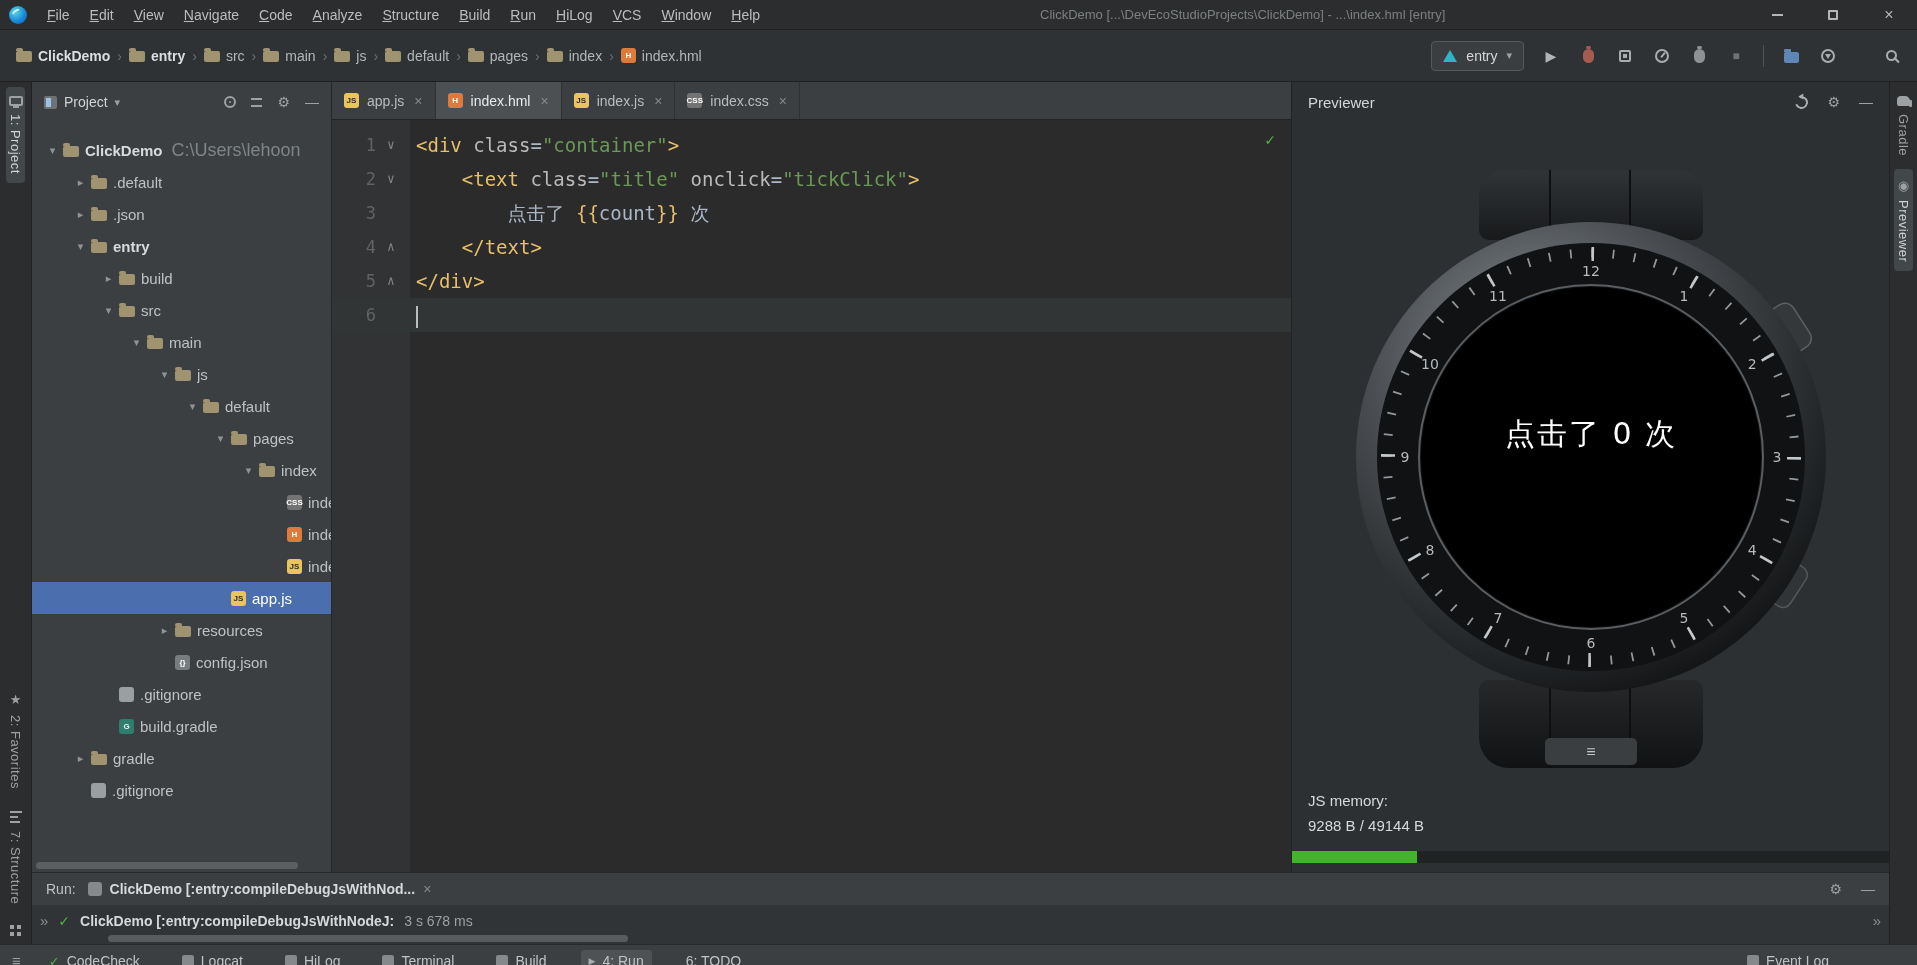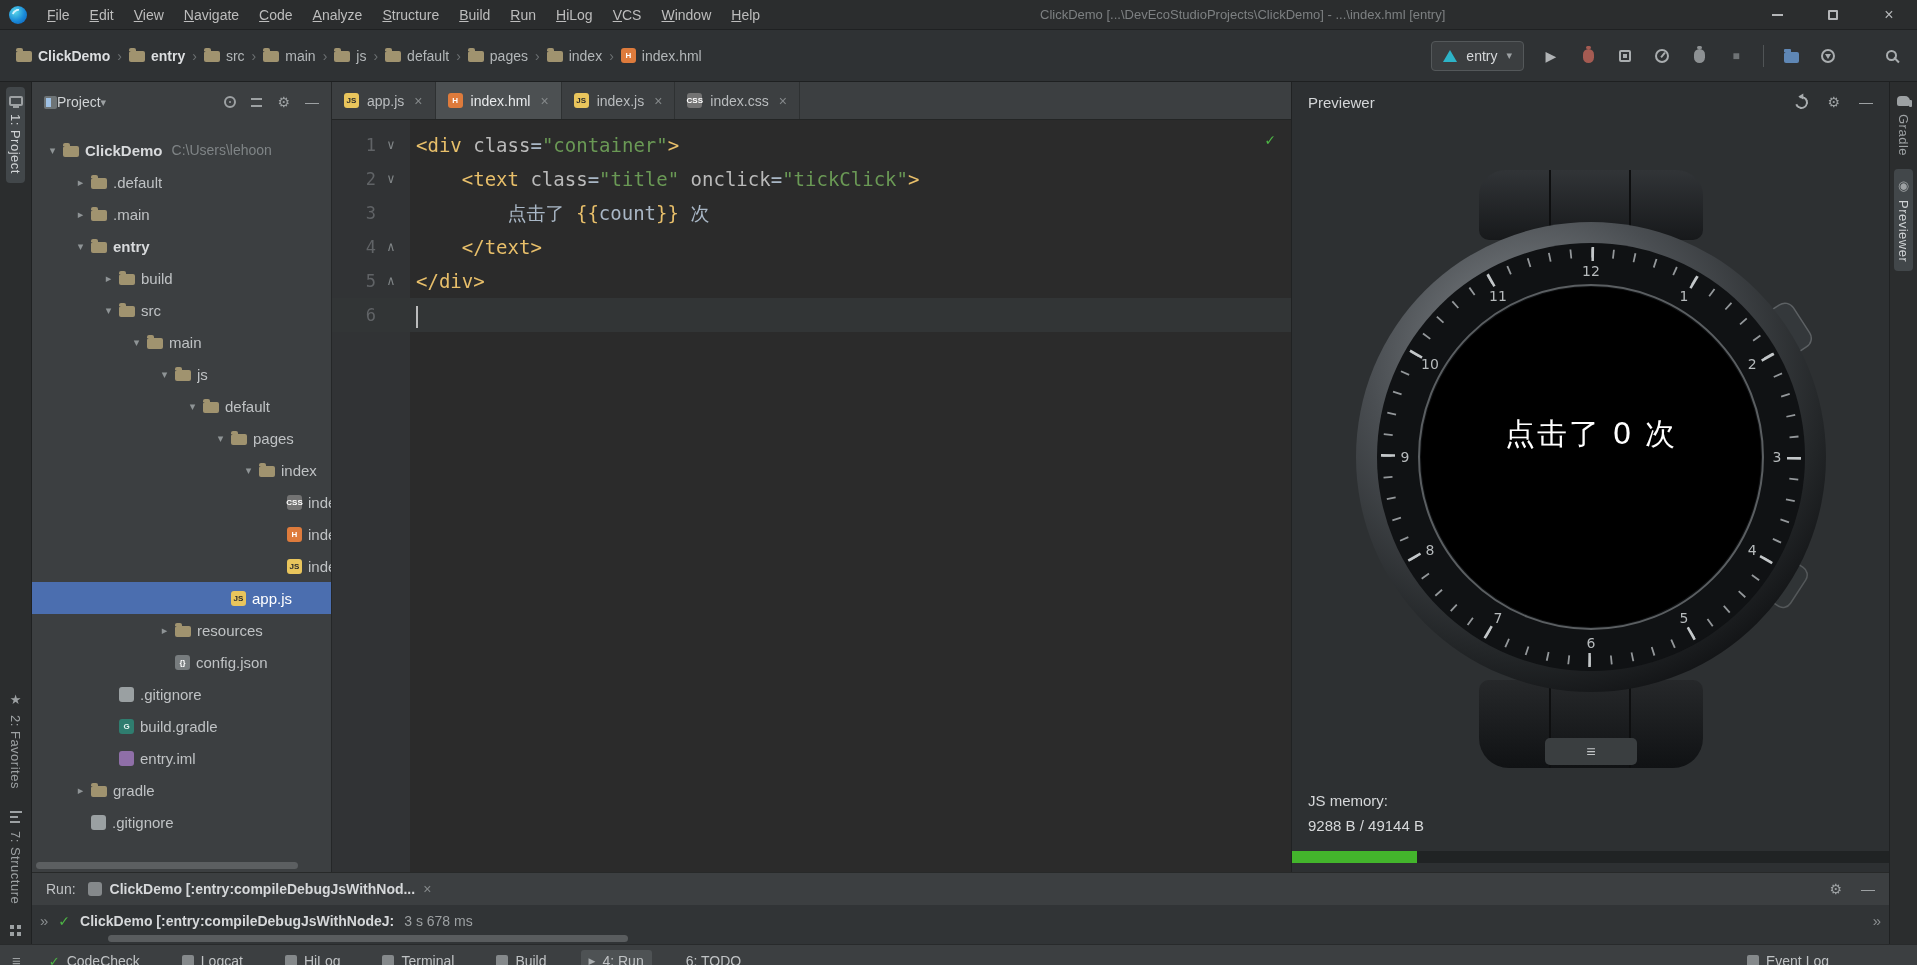--- a/index.html
+++ b/index.html
@@ -86,41 +86,41 @@
       background:linear-gradient(#9da1a3,#9da1a3) 0 0/4px 4px no-repeat,
                  linear-gradient(#9da1a3,#9da1a3) 7px 0/4px 4px no-repeat,
                  linear-gradient(#9da1a3,#9da1a3) 0 7px/4px 4px no-repeat,
                  linear-gradient(#9da1a3,#9da1a3) 7px 7px/4px 4px no-repeat; }
   .center { flex:1; display:flex; flex-direction:column; min-width:0; }
   .top-row { flex:1; display:flex; min-height:0; }
 
   
   .project { width:300px; flex:none; background:#3c3f41; border-right:1px solid #252728;
              display:flex; flex-direction:column; position:relative; overflow:hidden; }
-  .phead { height:40px; flex:none; display:flex; align-items:center; 
+  .phead { height:40px; flex:none; display:flex; align-items:center; gap:7px;
            padding:0 12px; color:#d0d3d5; font-size:14px; }
   .ph-proj { width:13px; height:13px; background:#6e7476; border-radius:2px; position:relative; flex:none; }
   .ph-proj::after { content:""; position:absolute; left:2px; top:2px; width:5px; height:9px; background:#9fc1e5; }
   .ph-caret { color:#9da1a3; font-size:11px; }
   .ph-actions { margin-left:auto; display:flex; align-items:center; gap:15px; color:#9da1a3; }
   .ph-ic { color:#9da1a3; font-size:14px; line-height:1; }
   .ph-locate { width:12px; height:12px; border:2px solid #9da1a3; border-radius:50%; position:relative; }
   .ph-locate::after { content:""; position:absolute; left:3px; top:3px; width:2px; height:2px;
                       background:#9da1a3; border-radius:50%; }
   .ph-collapse { width:11px; height:11px;
       background:linear-gradient(#9da1a3,#9da1a3) 0 1px/11px 2px no-repeat,
                  linear-gradient(#9da1a3,#9da1a3) 0 8px/11px 2px no-repeat; }
   .tree { flex:1; padding-top:12px; overflow:hidden; }
   .trow { height:32px; display:flex; align-items:center; white-space:nowrap; font-size:15px; color:#bfc2c4; }
   .trow.bold .tlabel { font-weight:bold; color:#d8dadc; }
   .trow.sel { background:#4b6eaf; }
   .trow.sel .tlabel { color:#fff; }
   .tarrow { width:21px; text-align:center; color:#8f9496; font-size:11px; flex:none; }
   .tlabel { margin-left:6px; overflow:hidden; }
-  .tsuffix { margin-left:9px; color:#7f8486; font-size:14px; }
+  .tsuffix { margin-left:9px; color:#7f8486; font-size:18px; }
   .proj-scroll { position:absolute; bottom:3px; left:4px; height:7px; width:262px;
                  background:#5c5f61; border-radius:4px; }
 
   
   .fic { width:17px; height:17px; border-radius:3px; display:inline-flex; align-items:center;
          justify-content:center; font-weight:bold; font-size:9px; color:#2b2b2b; flex:none; }
   .fic.sm { width:15px; height:15px; font-size:8px; }
   .fic-js { background:#e9c55c; }
   .fic-hml { background:#de7b3c; color:#fff; }
   .fic-css { background:#737373; color:#fff; font-size:6px; }
@@ -372,21 +372,21 @@
               <span class="tsuffix">C:\Users\lehoon</span>
             </div>
             <div class="trow" style="padding-left: 38px;">
               <span class="tarrow">▸</span>
               <span class="ic-folder"></span>
               <span class="tlabel">.default</span>
             </div>
             <div class="trow" style="padding-left: 38px;">
               <span class="tarrow">▸</span>
               <span class="ic-folder"></span>
-              <span class="tlabel">.main</span>
+              <span class="tlabel">.json</span>
             </div>
             <div class="trow bold" style="padding-left: 38px;">
               <span class="tarrow">▾</span>
               <span class="ic-folder"></span>
               <span class="tlabel">entry</span>
             </div>
             <div class="trow" style="padding-left: 66px;">
               <span class="tarrow">▸</span>
               <span class="ic-folder"></span>
               <span class="tlabel">build</span>
@@ -453,25 +453,20 @@
             </div>
             <div class="trow" style="padding-left: 66px;">
               <span class="tarrow"></span>
               <span class="fic sm fic-doc"></span>
               <span class="tlabel">.gitignore</span>
             </div>
             <div class="trow" style="padding-left: 66px;">
               <span class="tarrow"></span>
               <span class="fic sm fic-gradle">G</span>
               <span class="tlabel">build.gradle</span>
-            </div>
-            <div class="trow" style="padding-left: 66px;">
-              <span class="tarrow"></span>
-              <span class="fic sm fic-iml"></span>
-              <span class="tlabel">entry.iml</span>
             </div>
             <div class="trow" style="padding-left: 38px;">
               <span class="tarrow">▸</span>
               <span class="ic-folder"></span>
               <span class="tlabel">gradle</span>
             </div>
             <div class="trow" style="padding-left: 38px;">
               <span class="tarrow"></span>
               <span class="fic sm fic-doc"></span>
               <span class="tlabel">.gitignore</span>

